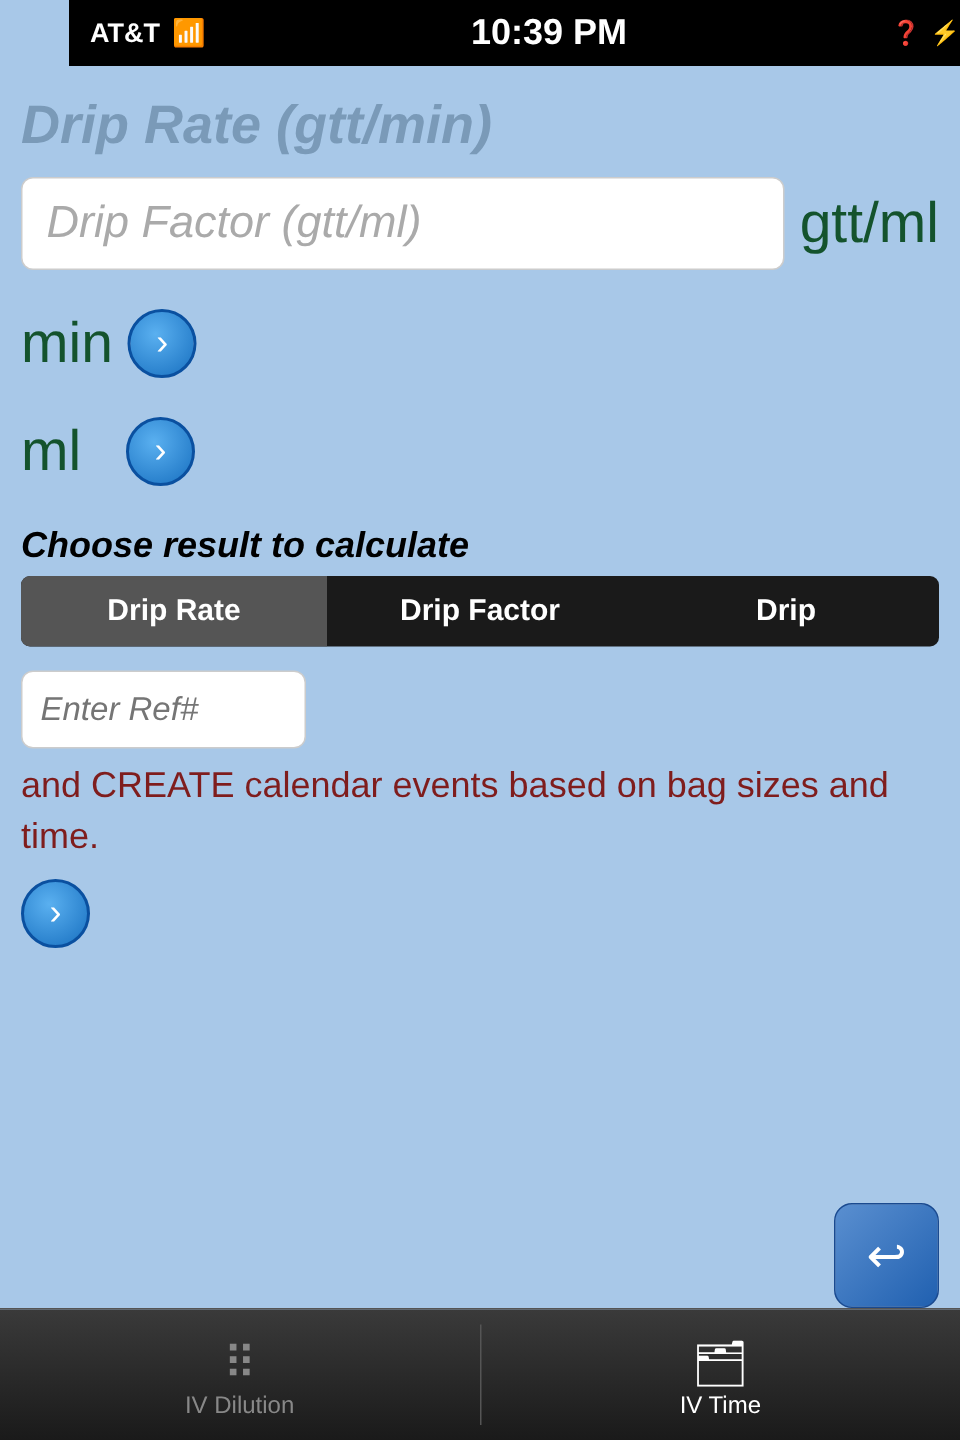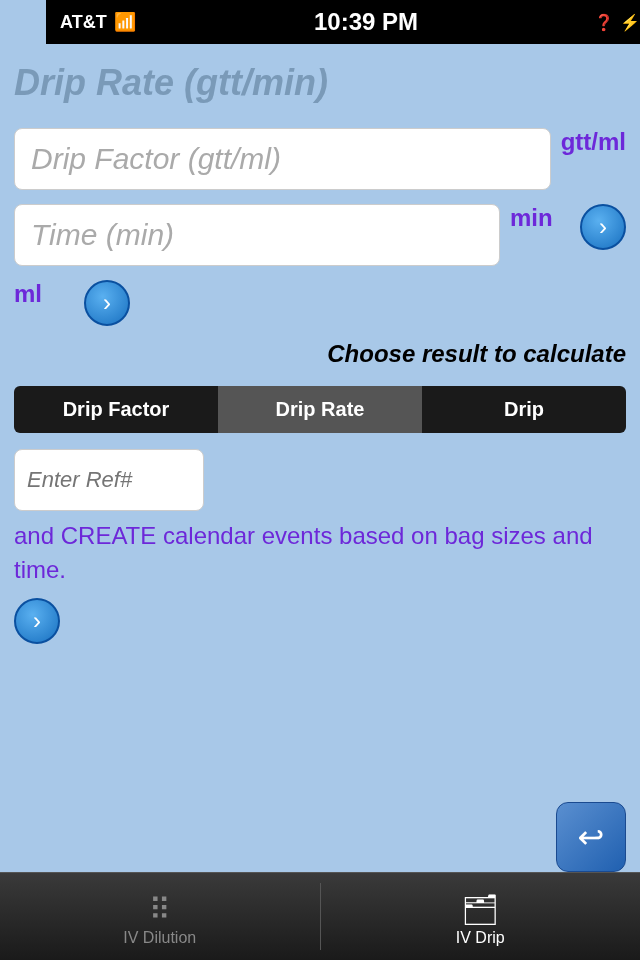--- a/index.html
+++ b/index.html
@@ -50,62 +50,62 @@
       background: #a8c8e8;
       padding: 18px 14px 10px 14px;
       min-height: 680px;
     }
 
     
     .drip-rate-row {
       display: flex;
       align-items: center;
       justify-content: space-between;
-      margin-bottom: 24px;
+      margin-bottom: 14px;
     }
     .drip-rate-label {
       font-size: 36px;
       font-weight: bold;
       color: #7a9ab8;
       font-style: italic;
     }
     .unit-label {
       font-size: 34px;
       font-weight: bold;
       color: #1a1a1a;
     }
 
     
     .input-row {
       display: flex;
-      align-items: flex-start;
-      margin-bottom: 14px;
+      align-items: center;
+      margin-bottom: 26px;
       gap: 10px;
     }
     .input-field {
       flex: 1;
       height: 62px;
       background: #fff;
       border: 1px solid #ccc;
       border-radius: 8px;
       padding: 0 16px;
       font-size: 30px;
       color: #aaa;
       font-style: italic;
       font-weight: 300;
       outline: none;
     }
     .input-field::placeholder {
       color: #aaa;
       font-style: italic;
     }
     .unit-text {
-      font-size: 24px;
-      font-weight: bold;
-      color: #6d28d9;
+      font-size: 38px;
+      font-weight: normal;
+      color: #14532d;
       min-width: 60px;
     }
     .arrow-btn {
       width: 46px;
       height: 46px;
       background: radial-gradient(circle at 40% 35%, #5ab0f0, #1870c0);
       border-radius: 50%;
       display: flex;
       align-items: center;
       justify-content: center;
@@ -115,22 +115,21 @@
       border: 2px solid #0a50a0;
       flex-shrink: 0;
     }
 
     
     .choose-label {
       font-size: 24px;
       font-weight: bold;
       font-style: italic;
       color: #000;
-      margin-bottom: 18px;
-      text-align: right;
+      margin-bottom: 6px;
     }
 
     
     .result-tabs {
       background: #1a1a1a;
       border-radius: 6px;
       display: flex;
       overflow: hidden;
       margin-bottom: 16px;
     }
@@ -152,33 +151,33 @@
       display: flex;
       align-items: center;
       flex-wrap: wrap;
       gap: 8px;
       font-size: 22px;
       color: #111;
       line-height: 1.4;
     }
     .ref-input {
       width: 190px;
-      height: 62px;
+      height: 52px;
       background: #fff;
       border: 1px solid #ccc;
       border-radius: 8px;
       padding: 0 12px;
       font-size: 22px;
       color: #aaa;
       font-style: italic;
       outline: none;
     }
     .ref-text {
       font-size: 24px;
-      color: #6d28d9;
+      color: #7f1d1d;
       font-weight: 500;
     }
     .ref-arrow-btn {
       width: 46px;
       height: 46px;
       background: radial-gradient(circle at 40% 35%, #5ab0f0, #1870c0);
       border-radius: 50%;
       display: flex;
       align-items: center;
       justify-content: center;
@@ -288,35 +287,34 @@
   <div class="drip-rate-row">
     <span class="drip-rate-label">Drip Rate (gtt/min)</span>
   </div>
 
   <div class="input-row">
     <input class="input-field" type="text" placeholder="Drip Factor (gtt/ml)" style="">
     <span class="unit-text">gtt/ml</span>
   </div>
 
   <div class="input-row">
-    <input class="input-field" type="text" placeholder="Time (min)" style="">
     <span class="unit-text">min</span>
     <div class="arrow-btn">›</div>
   </div>
 
   <div class="input-row">
     <span class="unit-text">ml</span>
     <div class="arrow-btn">›</div>
   </div>
 
   <div class="choose-label">Choose result to calculate</div>
 
   <div class="result-tabs">
+    <div class="result-tab active">Drip Rate</div>
     <div class="result-tab">Drip Factor</div>
-    <div class="result-tab active">Drip Rate</div>
     <div class="result-tab">Drip</div>
   </div>
 
   <div class="ref-row">
     <input class="ref-input" type="text" placeholder="Enter Ref#" style="">
     <span class="ref-text">and CREATE calendar events based on bag sizes and time.</span>
     <div class="ref-arrow-btn">›</div>
   </div>
 
 </div>
@@ -324,15 +322,15 @@
 <div class="bottom-toolbar">↩</div>
 
 <div class="tab-bar">
   <div class="tab-item">
     <span class="tab-icon">⠿</span>
     <span class="tab-label">IV Dilution</span>
   </div>
   <div class="tab-divider"></div>
   <div class="tab-item active">
     <span class="tab-icon">🗂</span>
-    <span class="tab-label">IV Drip</span>
+    <span class="tab-label">IV Time</span>
   </div>
 </div>
 
 </body></html>

